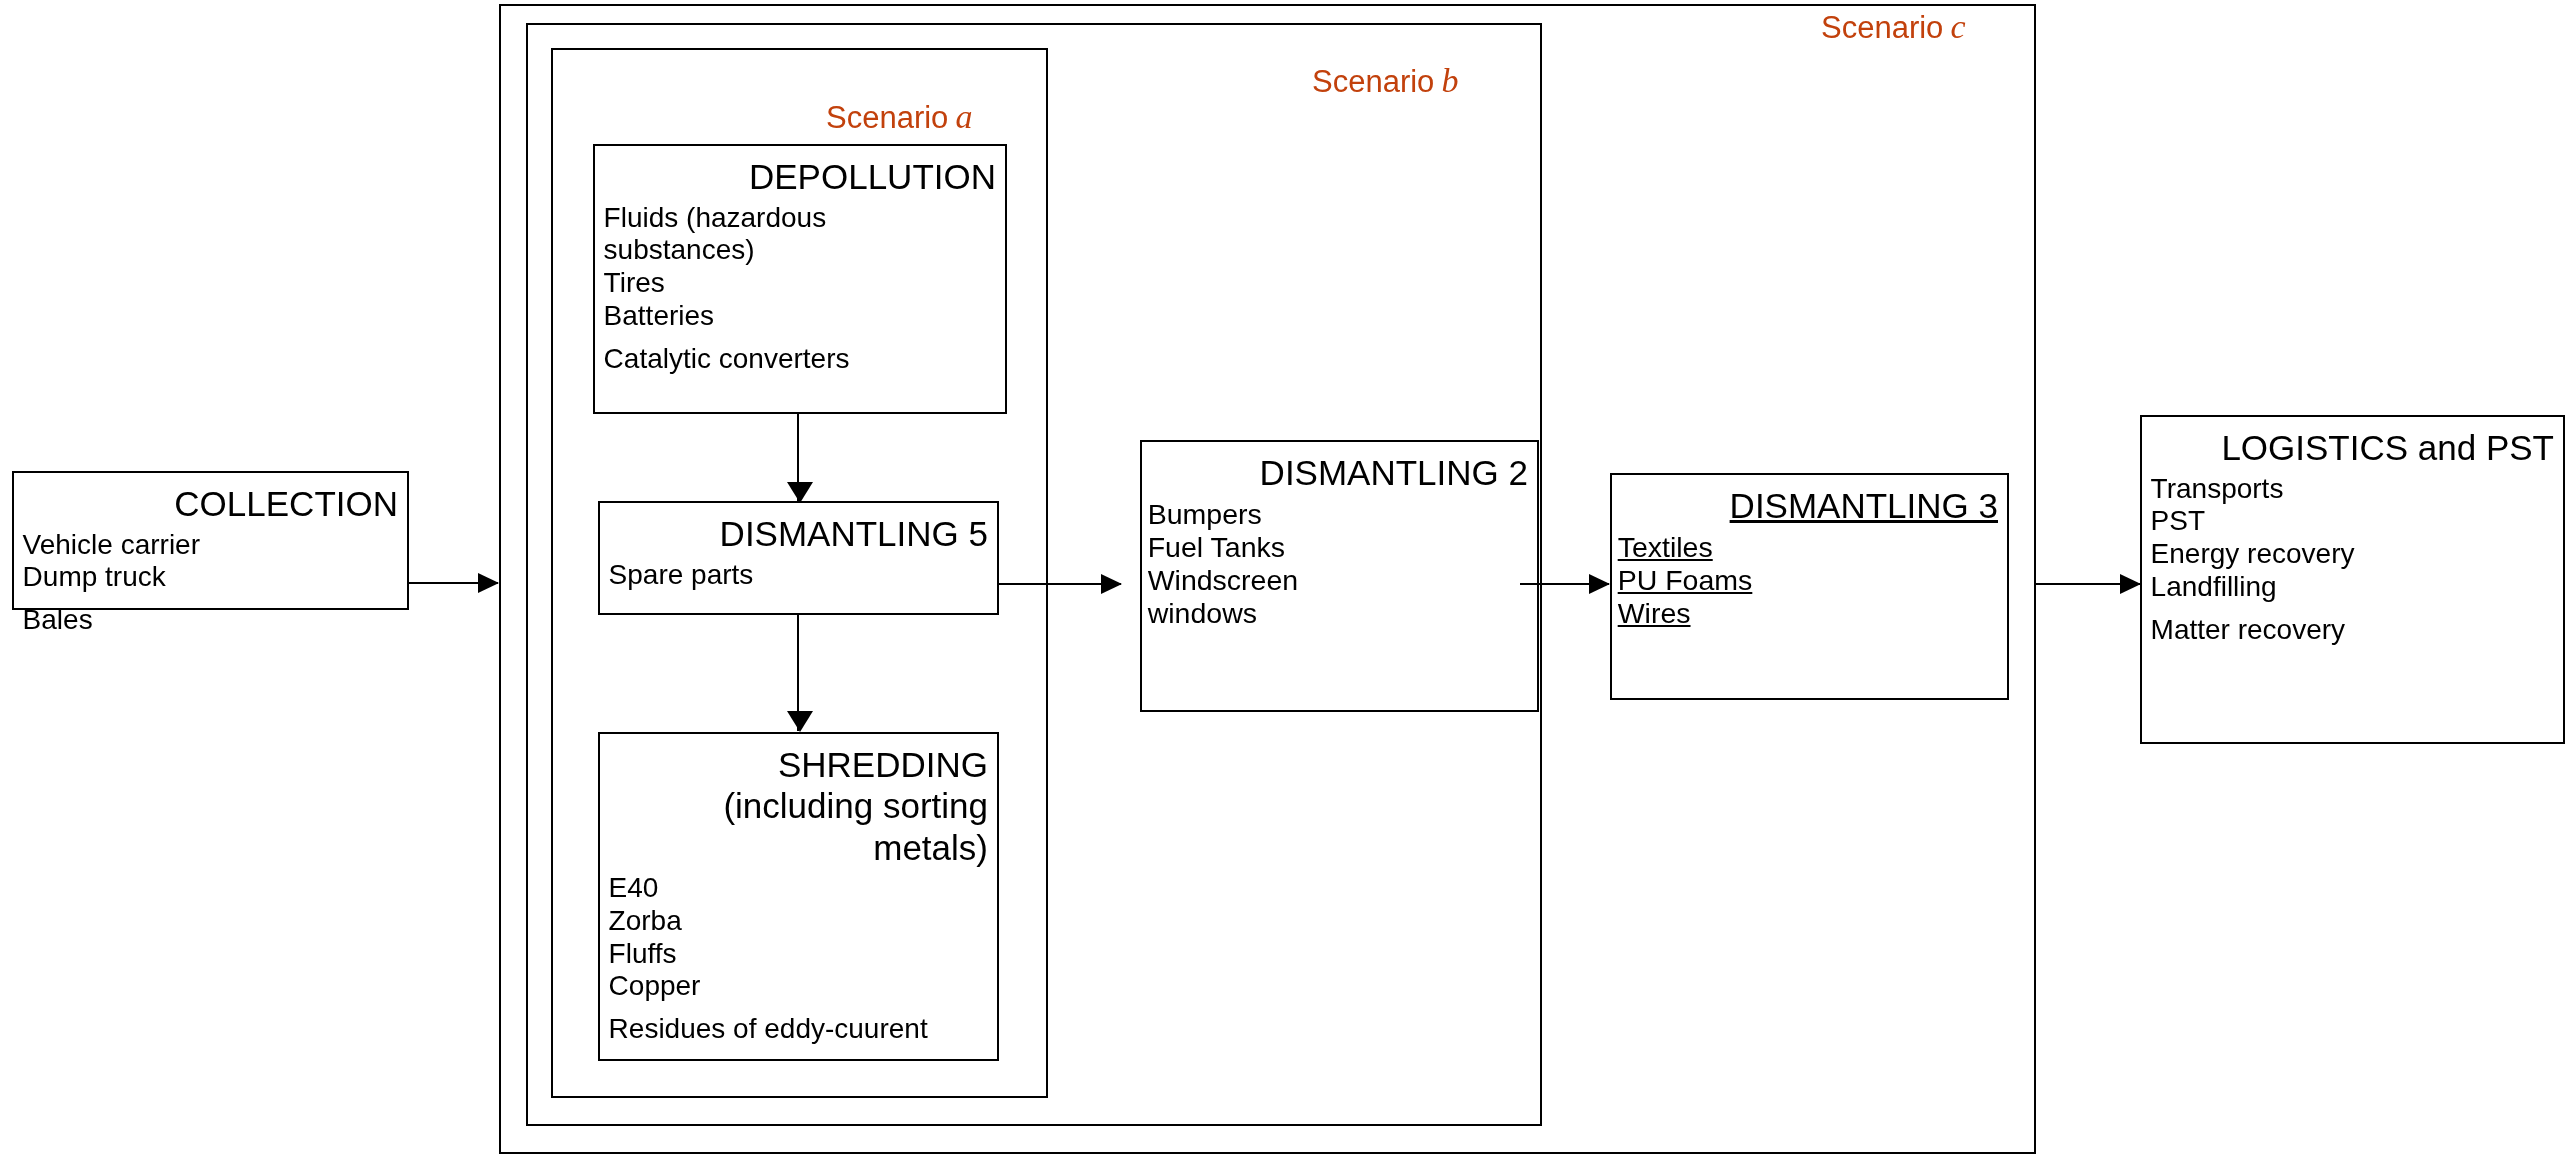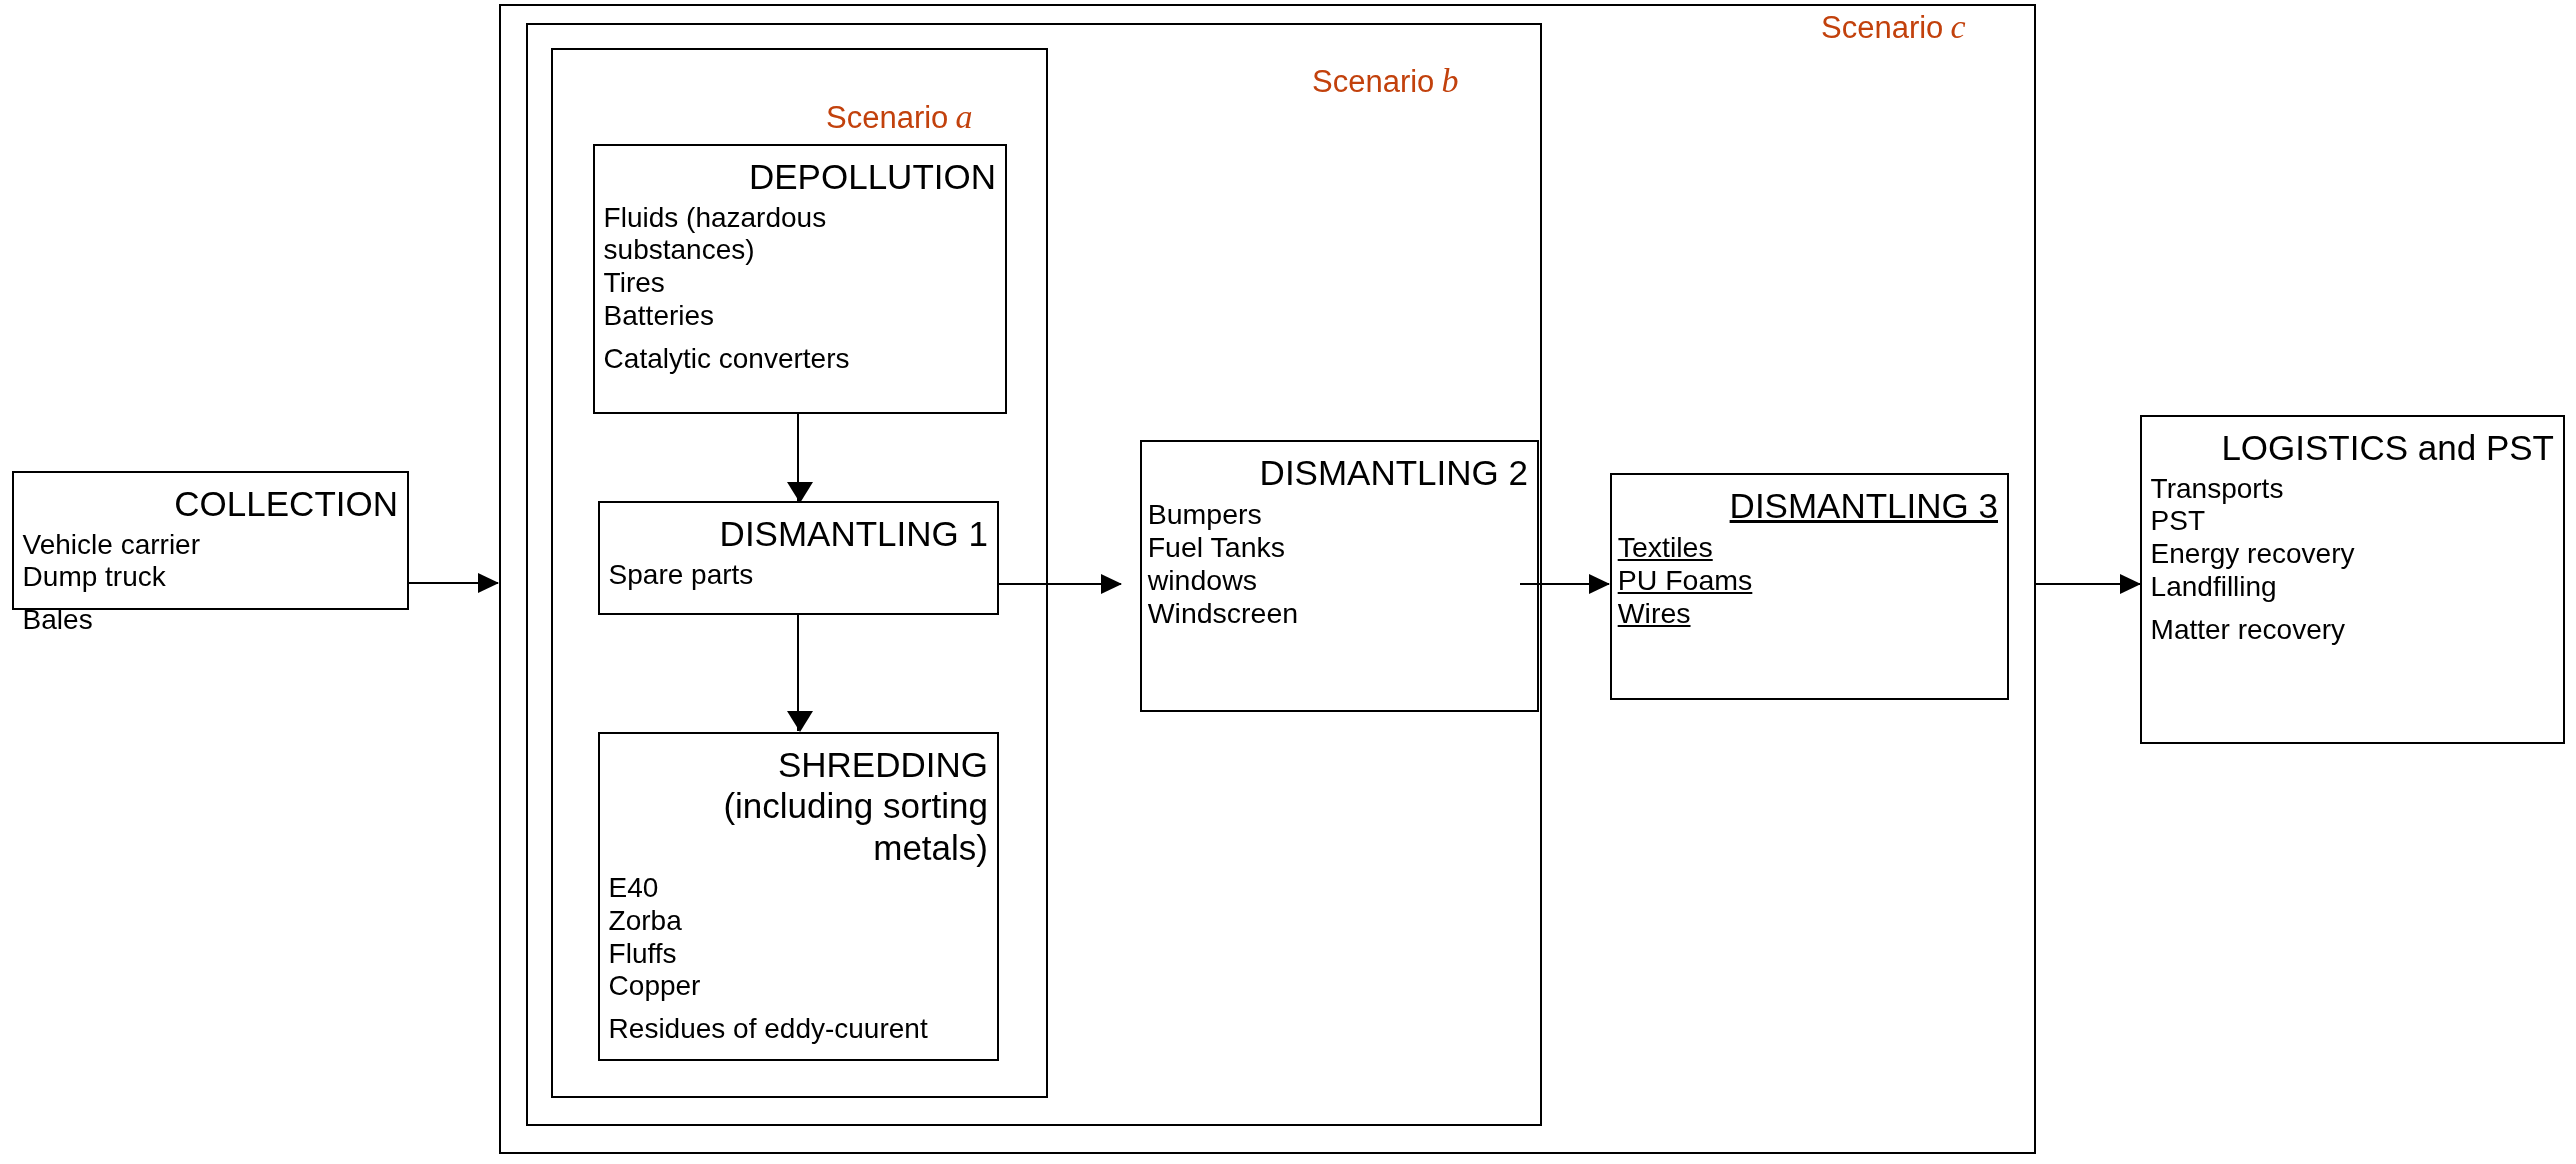--- a/index.html
+++ b/index.html
@@ -147,21 +147,21 @@
       <span class="item">Batteries</span>
       <span class="item gap-top">Catalytic converters</span>
     </span>
   </div>
 
   <div class="arrow-v" style="left:797px; top:414px; height:88px;">
     <span class="head"></span>
   </div>
 
   <div class="abs pbox" style="left:598px; top:501px; width:401px; height:114px;">
-    <span class="title">DISMANTLING 1</span>
+    <span class="title">DISMANTLING 5</span>
     <span class="items">
       <span class="item">Spare parts</span>
     </span>
   </div>
 
   <div class="arrow-v" style="left:797px; top:615px; height:116px;">
     <span class="head"></span>
   </div>
 
   <div class="arrow-h" style="left:998px; top:583px; width:123px;">
@@ -179,22 +179,22 @@
       <span class="item">Copper</span>
       <span class="item gap-top">Residues of eddy-cuurent</span>
     </span>
   </div>
 
   <div class="abs pbox big" style="left:1140px; top:440px; width:399px; height:272px;">
     <span class="title">DISMANTLING 2</span>
     <span class="items">
       <span class="item">Bumpers</span>
       <span class="item">Fuel Tanks</span>
+      <span class="item">Windscreen</span>
       <span class="item">windows</span>
-      <span class="item">Windscreen</span>
     </span>
   </div>
 
   <div class="arrow-h" style="left:1520px; top:583px; width:89px;">
     <span class="head"></span>
   </div>
 
   <div class="abs pbox big" style="left:1610px; top:473px; width:399px; height:227px;text-decoration:underline;">
     <span class="title">DISMANTLING 3</span>
     <span class="items">

